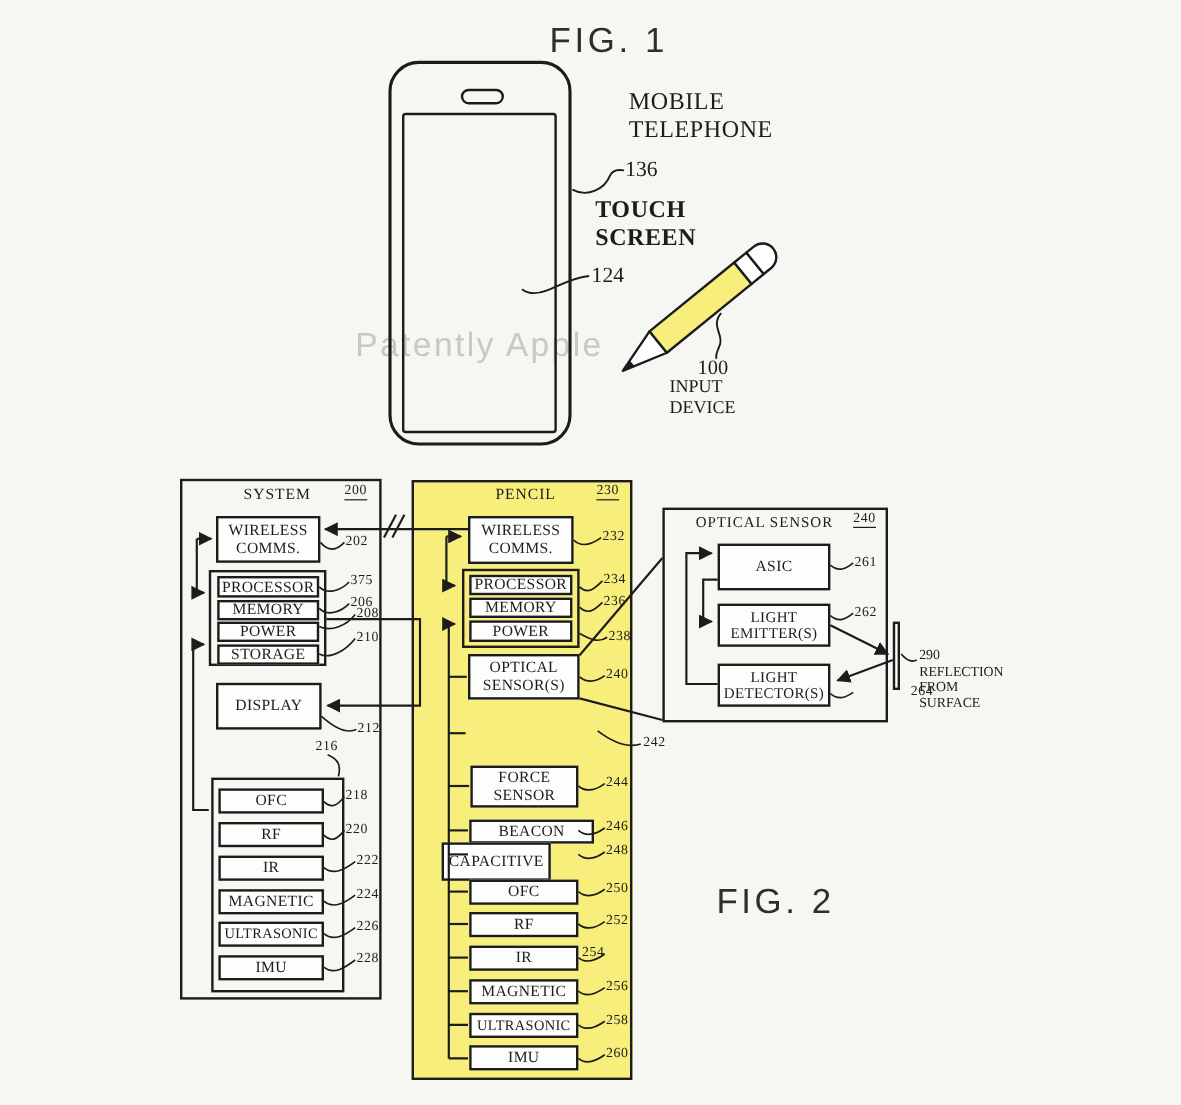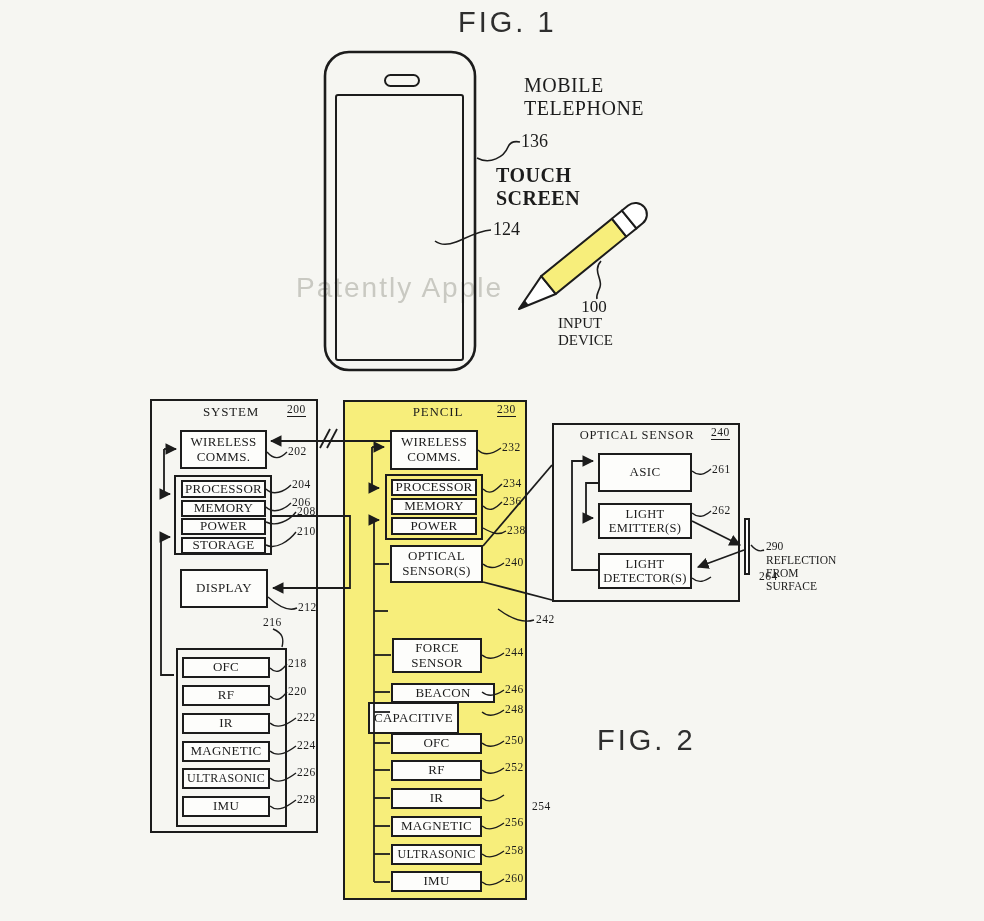--- a/index.html
+++ b/index.html
@@ -10,21 +10,21 @@
   #stage{position:relative;width:984px;height:921px;background:var(--background);overflow:hidden;
          font-family:"Liberation Serif",serif;color:var(--ink);}
   .box{position:absolute;box-sizing:border-box;border:2px solid var(--ink);background:var(--box_fill);
        display:flex;flex-direction:column;align-items:center;justify-content:center;text-align:center;
        font:13px/1.12 "Liberation Serif",serif;letter-spacing:.3px;color:var(--ink);}
   .frame{background:transparent;}
   .yellow{background:var(--pencil_yellow);}
   .ref{position:absolute;font:11.5px "Liberation Serif",serif;letter-spacing:.5px;color:var(--ink);white-space:nowrap;}
   .u{border-bottom:1.3px solid var(--ink);padding-bottom:1px;}
   .t{position:absolute;font:13px "Liberation Serif",serif;letter-spacing:.8px;color:var(--ink);text-align:center;}
-  .figtitle{position:absolute;font:29px "Liberation Sans",sans-serif;letter-spacing:3px;color:#2e2e2e;}
+  .figtitle{position:absolute;font:29px "Liberation Sans",sans-serif;letter-spacing:3px;color:#2e2e2e;margin-top:12px;}
   .big{position:absolute;font:20px/23px "Liberation Serif",serif;letter-spacing:.5px;color:var(--ink);}
   .mid{position:absolute;font:18px "Liberation Serif",serif;color:var(--ink);}
   .small{position:absolute;font:15px/17px "Liberation Serif",serif;color:var(--ink);text-align:left;}
   .wm{position:absolute;font:28px "Liberation Sans",sans-serif;letter-spacing:2px;color:var(--watermark_gray);}
   .bar{position:absolute;box-sizing:border-box;border:2px solid var(--ink);background:#fff;}
   svg.overlay{position:absolute;left:0;top:0;pointer-events:none;}
   .refcol{position:absolute;font:11.5px/13px "Liberation Serif",serif;color:var(--ink);}
 </style>
 </head>
 <body>
@@ -72,21 +72,21 @@
 
   <div class="box frame" style="left:176px;top:648px;width:111px;height:179px;"></div>
   <div class="box" style="left:182px;top:657px;width:88px;height:21px;">OFC</div>
   <div class="box" style="left:182px;top:685px;width:88px;height:21px;">RF</div>
   <div class="box" style="left:182px;top:713px;width:88px;height:21px;">IR</div>
   <div class="box" style="left:182px;top:741px;width:88px;height:21px;">MAGNETIC</div>
   <div class="box" style="left:182px;top:768px;width:88px;height:21px;font-size:12px;">ULTRASONIC</div>
   <div class="box" style="left:182px;top:796px;width:88px;height:21px;">IMU</div>
 
   <div class="ref" style="left:288px;top:445px;">202</div>
-  <div class="ref" style="left:292px;top:478px;">204</div>
+  <div class="ref" style="left:292px;top:478px;">375</div>
   <div class="ref" style="left:292px;top:496px;">206</div>
   <div class="ref" style="left:297px;top:505px;">208</div>
   <div class="ref" style="left:297px;top:525px;">210</div>
   <div class="ref" style="left:298px;top:601px;">212</div>
   <div class="ref" style="left:263px;top:616px;">216</div>
   <div class="ref" style="left:288px;top:657px;">218</div>
   <div class="ref" style="left:288px;top:685px;">220</div>
   <div class="ref" style="left:297px;top:711px;">222</div>
   <div class="ref" style="left:297px;top:739px;">224</div>
   <div class="ref" style="left:297px;top:766px;">226</div>
@@ -126,21 +126,21 @@
   <div class="ref" style="left:503px;top:477px;">234</div>
   <div class="ref" style="left:503px;top:495px;">236</div>
   <div class="ref" style="left:507px;top:524px;">238</div>
   <div class="ref" style="left:505px;top:556px;">240</div>
   <div class="ref" style="left:536px;top:613px;">242</div>
   <div class="ref" style="left:505px;top:646px;">244</div>
   <div class="ref" style="left:505px;top:683px;">246</div>
   <div class="ref" style="left:505px;top:703px;">248</div>
   <div class="ref" style="left:505px;top:734px;">250</div>
   <div class="ref" style="left:505px;top:761px;">252</div>
-  <div class="ref" style="left:532px;top:788px;margin-top:12px;">254</div>
+  <div class="ref" style="left:485px;top:788px;">254</div>
   <div class="ref" style="left:505px;top:816px;">256</div>
   <div class="ref" style="left:505px;top:844px;">258</div>
   <div class="ref" style="left:505px;top:872px;">260</div>
 
   <div class="box frame" style="left:552px;top:423px;width:188px;height:179px;"></div>
   <div class="t" style="left:570px;top:428px;width:134px;font-size:12.5px;">OPTICAL SENSOR</div>
   <div class="ref u" style="left:711px;top:426px;">240</div>
 
   <div class="box" style="left:598px;top:453px;width:94px;height:39px;">ASIC</div>
   <div class="box" style="left:598px;top:503px;width:94px;height:36px;font-size:12.5px;">

